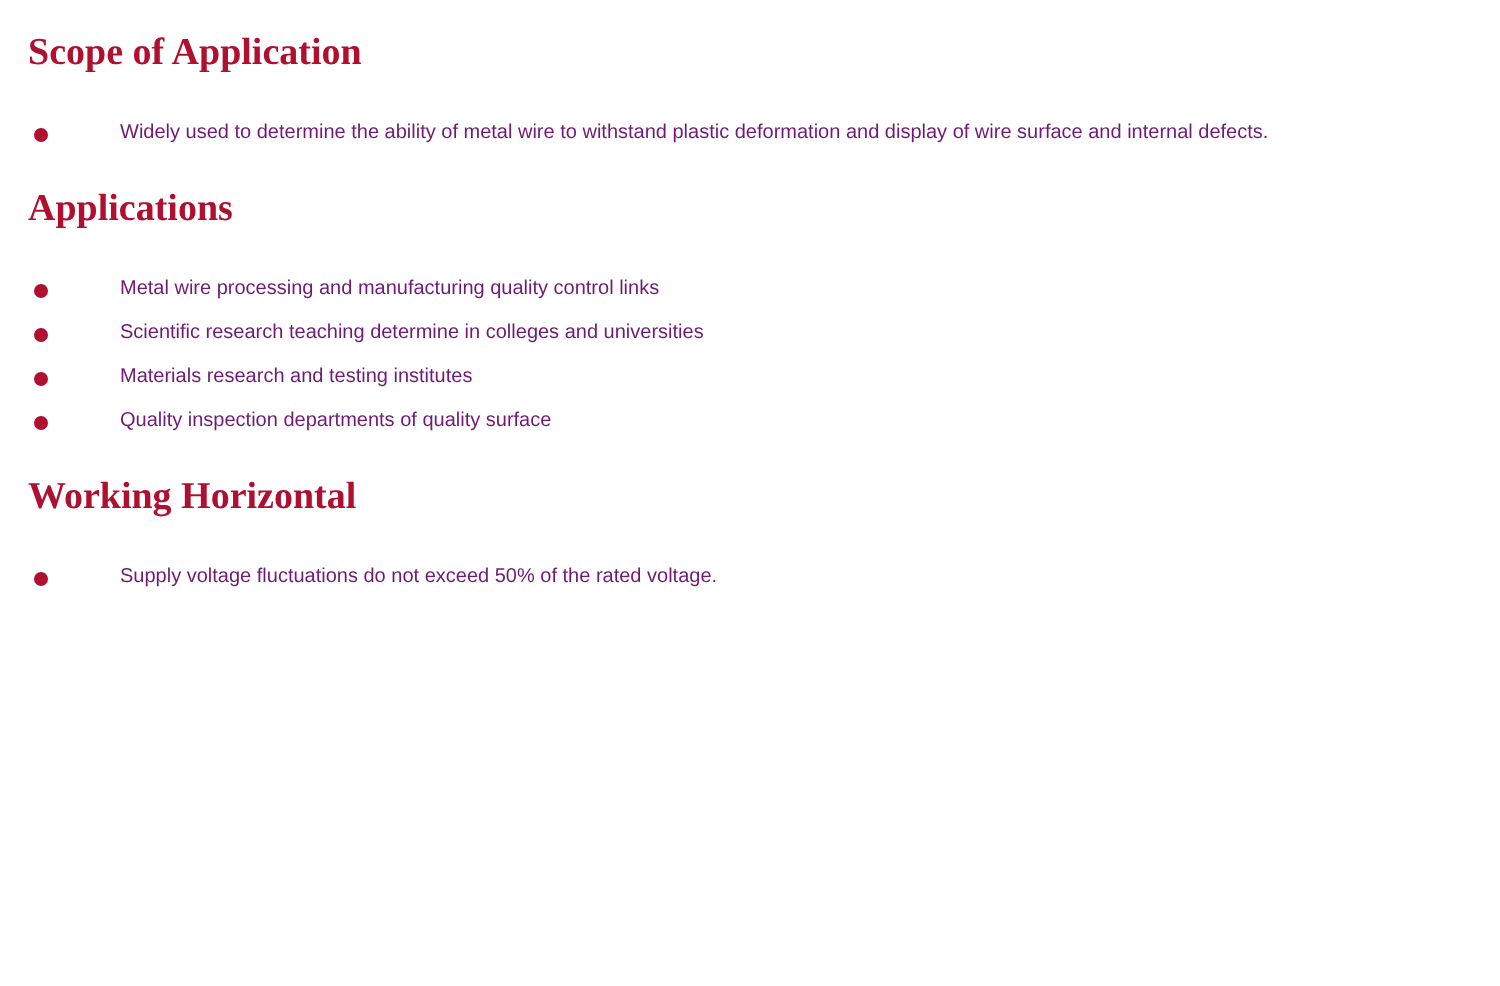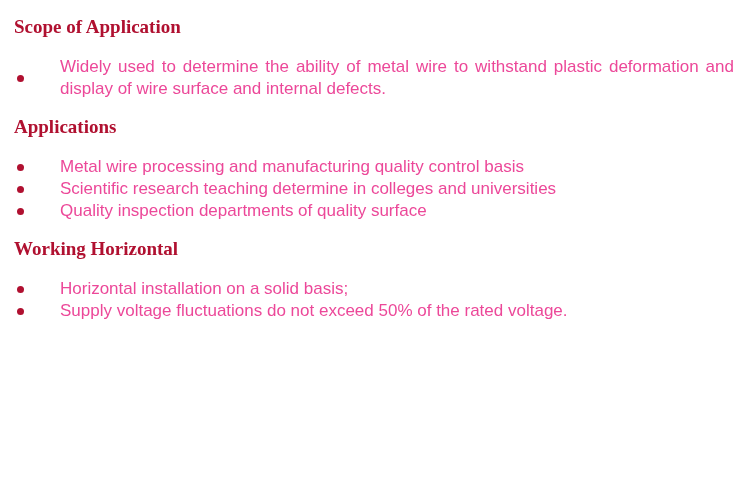--- a/index.html
+++ b/index.html
@@ -37,24 +37,24 @@
     margin-top: 4px;
   }
   .bullet-list {
     list-style: none;
     margin: 0;
     padding: 0;
   }
   .bullet-item {
     position: relative;
     display: flex;
-    align-items: center;
-    font-size: 17px;
+    align-items: flex-start;
+    font-size: 10px;
     line-height: 22px;
-    color: #ec4899;
+    color: #701a75;
     padding: 0;
   }
   .bullet-mark {
     flex: 0 0 auto;
     width: 46px;
     display: block;
     position: relative;
     height: 22px;
   }
   .bullet-mark::before {
@@ -101,43 +101,43 @@
   </div>
 
   <div class="gap-before-heading"></div>
 
   <div class="section">
     <h2 class="section-heading">Applications</h2>
     <div class="gap-after-heading"></div>
     <ul class="bullet-list">
       <li class="bullet-item">
         <span class="bullet-mark"></span>
-        <span class="bullet-text">Metal wire processing and manufacturing quality control basis</span>
+        <span class="bullet-text">Metal wire processing and manufacturing quality control links</span>
       </li>
       <li class="bullet-item">
         <span class="bullet-mark"></span>
         <span class="bullet-text">Scientific research teaching determine in colleges and universities</span>
+      </li>
+      <li class="bullet-item">
+        <span class="bullet-mark"></span>
+        <span class="bullet-text">Materials research and testing institutes</span>
       </li>
       <li class="bullet-item">
         <span class="bullet-mark"></span>
         <span class="bullet-text">Quality inspection departments of quality surface</span>
       </li>
     </ul>
   </div>
 
   <div class="gap-before-heading"></div>
 
   <div class="section">
     <h2 class="section-heading">Working Horizontal</h2>
     <div class="gap-after-heading"></div>
     <ul class="bullet-list">
       <li class="bullet-item">
         <span class="bullet-mark"></span>
-        <span class="bullet-text">Horizontal installation on a solid basis;</span>
-      </li>
-      <li class="bullet-item">
-        <span class="bullet-mark"></span>
         <span class="bullet-text">Supply voltage fluctuations do not exceed 50% of the rated voltage.</span>
       </li>
     </ul>
   </div>
 
 </div>
 
 </body></html>

